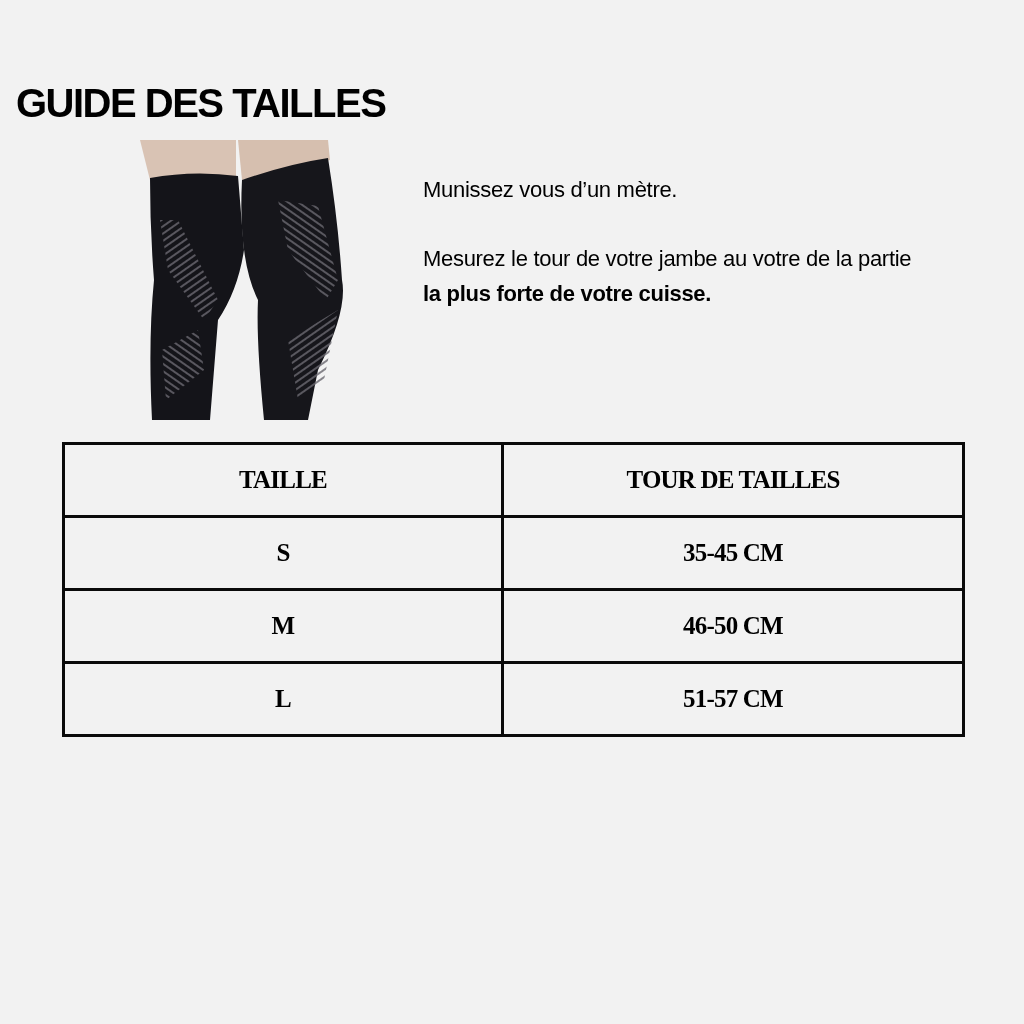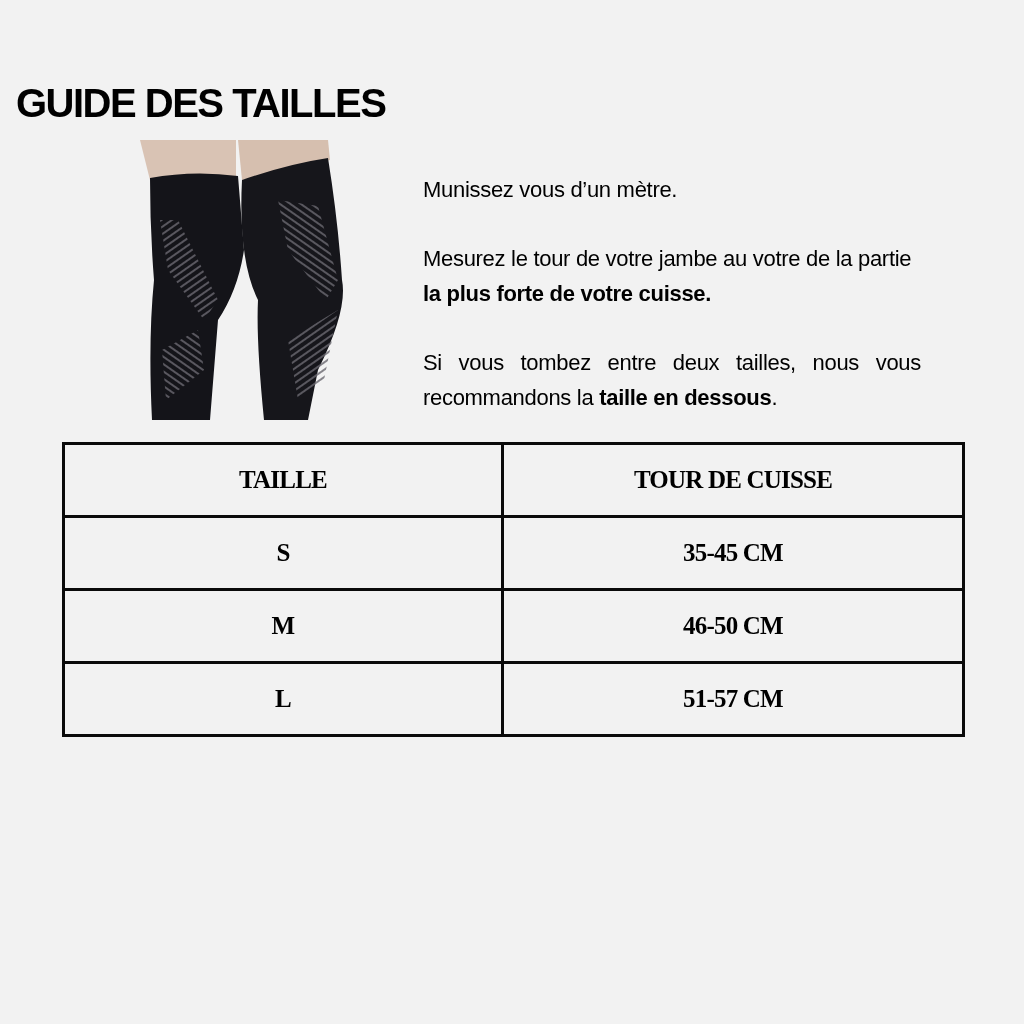--- a/index.html
+++ b/index.html
@@ -64,32 +64,31 @@
     <path d="M22 80 L40 80 L80 160 L66 180 L30 130 Z" fill="url(#stripe)" opacity="0.8"></path>
     <path d="M24 210 L60 190 L66 230 L28 260 Z" fill="url(#stripe2)" opacity="0.8"></path>
     <path d="M140 60 L180 66 L200 140 L188 160 L150 110 Z" fill="url(#stripe2)" opacity="0.8"></path>
     <path d="M150 200 L200 170 L186 240 L160 260 Z" fill="url(#stripe)" opacity="0.8"></path>
   </svg>
 </div>
 
 <div class="intro">
   <p><span>Munissez vous d’un mètre.</span></p>
   <p><span>Mesurez le tour de votre jambe au votre de la partie </span><b>la plus forte de votre cuisse.</b></p>
-  <p class="justify"><span>Si vous tombez entre deux tailles, nous vous recommandons la </span><b>taille en dessous</b><span>.</span></p>
 </div>
 
 <table class="sizes">
   <colgroup>
       <col class="c1">
       <col class="c2">
     </colgroup>
   <thead>
     <tr>
       <th>TAILLE</th>
-      <th>TOUR DE CUISSE</th>
+      <th>TOUR DE TAILLES</th>
     </tr>
   </thead>
   <tbody>
     <tr>
       <td>S</td>
       <td>35-45 CM</td>
     </tr>
     <tr>
       <td>M</td>
       <td>46-50 CM</td>

